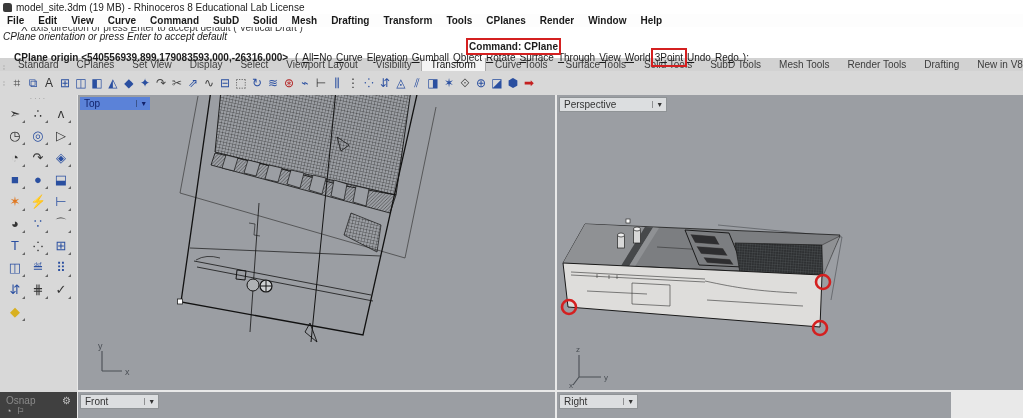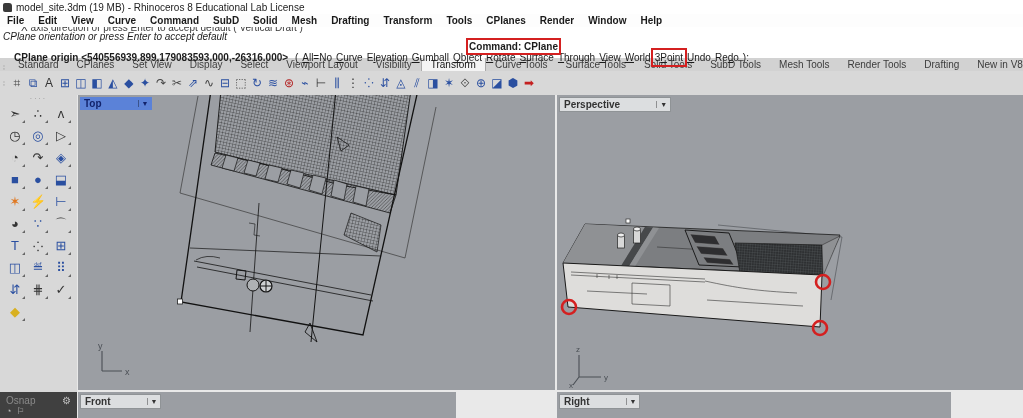--- a/index.html
+++ b/index.html
@@ -50,24 +50,24 @@
              border-bottom:3px solid #666;border-left:3px solid transparent;}
   
   .osnap{position:absolute;left:0;top:297px;width:77px;height:26px;background:#404040;
          font-size:10px;color:#8a8a8a;overflow:hidden;}
   .osnap-row{display:flex;justify-content:space-between;align-items:center;padding:3px 6px 0 6px;}
   .osnap-partial{color:#b5b5b5;font-size:9px;padding-left:6px;}
   
   .vp{position:absolute;background:#9b9ea3;overflow:hidden;}
   .vp-top{left:78px;top:0;width:477px;height:295px;}
   .vp-persp{left:557px;top:0;width:466px;height:295px;}
-  .vp-front{left:78px;top:297px;width:378px;height:26px;}
+  .vp-front{left:78px;top:297px;width:477px;height:26px;}
   .vp-right{left:557px;top:297px;width:394px;height:26px;}
   .vlabel{position:absolute;left:2px;top:2px;height:13px;display:inline-flex;align-items:center;
-          font-size:10px;font-weight:bold;z-index:3;gap:32px;}
+          font-size:10px;font-weight:normal;z-index:3;gap:32px;}
   .vlabel .vname{padding:0 4px;}
   .vlabel .vcaret{font-size:7px;padding:0 3px;border-left:1px solid rgba(0,0,0,.35);}
   .vlabel.active{background:#5b82d8;color:#12236b;}
   .vlabel.inactive{background:#dcdee0;color:#333;border:1px solid #8f9396;}
   svg{display:block;}
 </style>
 </head>
 <body>
 
 <div class="titlebar">

